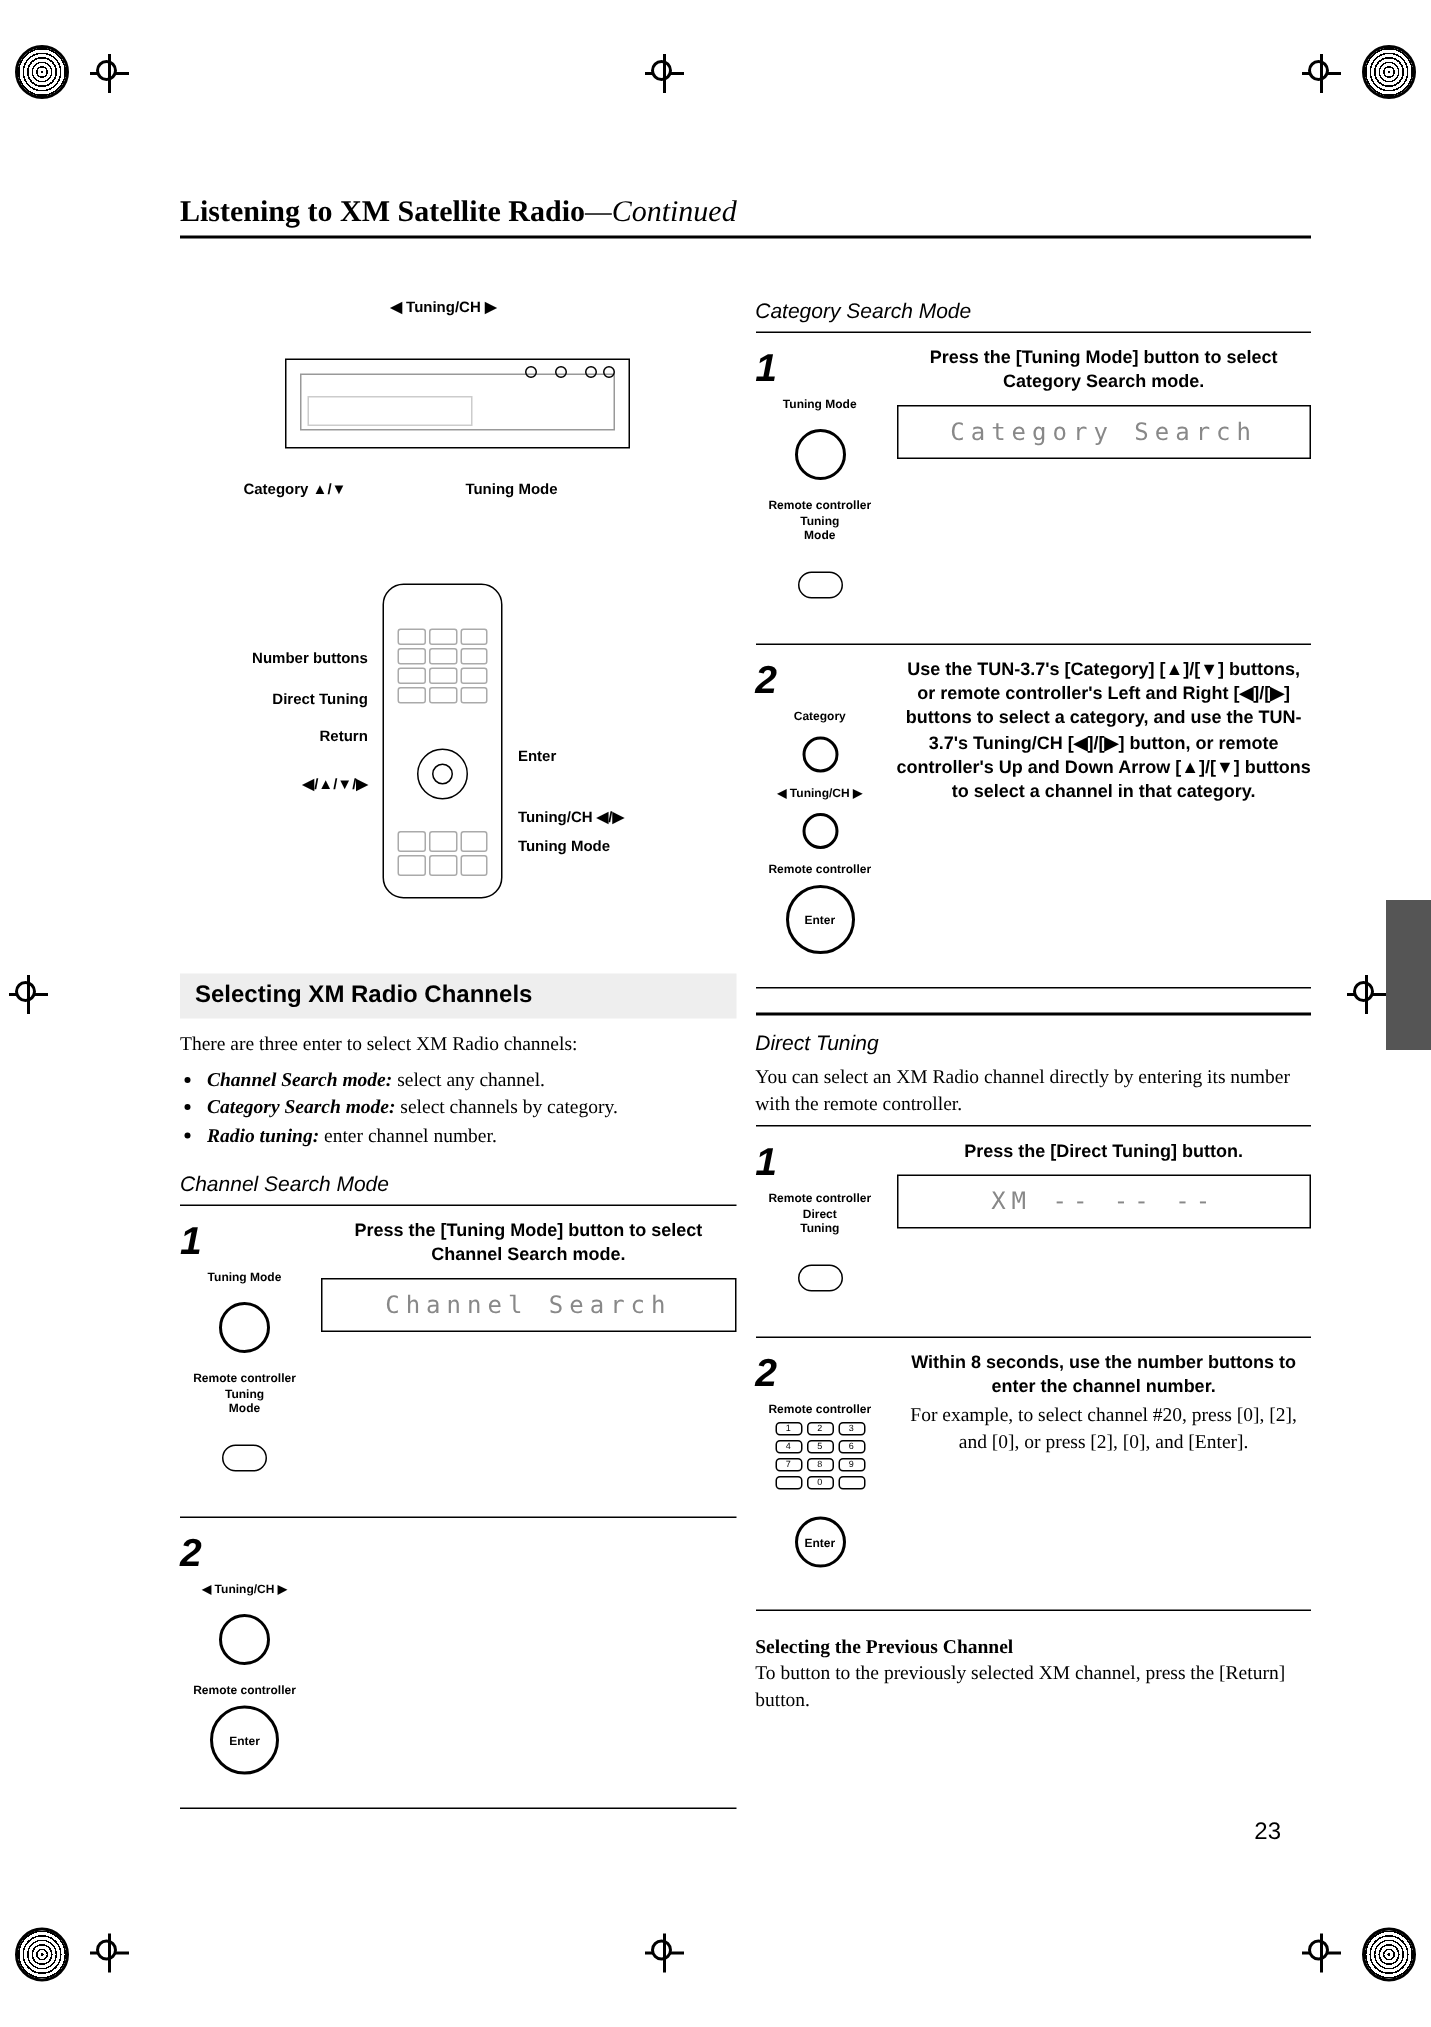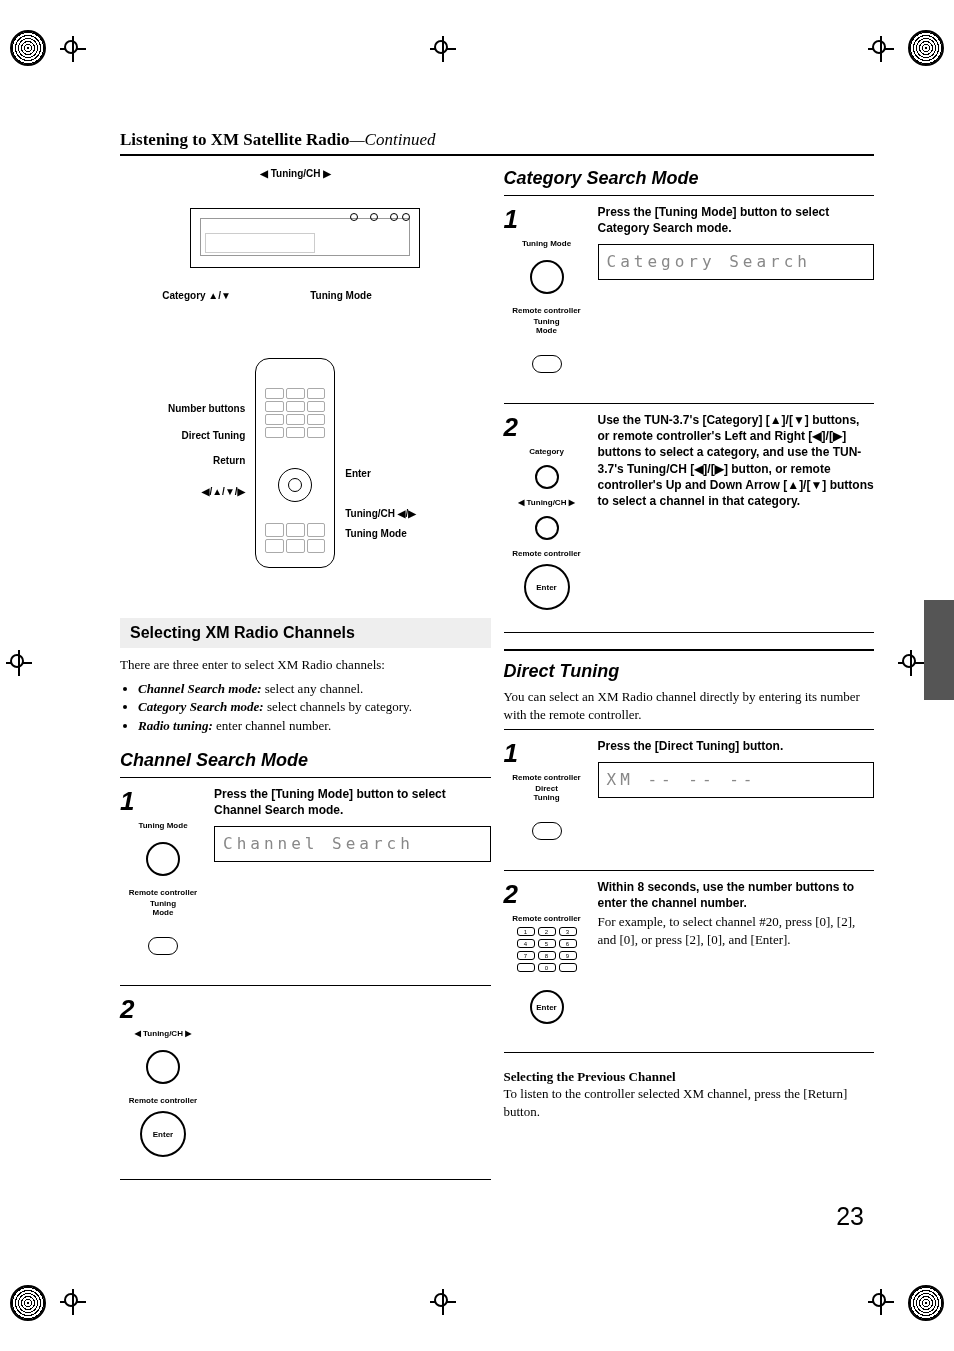--- a/index.html
+++ b/index.html
@@ -6,25 +6,25 @@
   body {
     font-family: "Times New Roman", Times, serif;
     background: #fff;
     color: #000;
     width: 954px;
     height: 1351px;
     position: relative;
     padding: 130px 80px 60px 120px;
   }
   .header-title {
-    font-size: 17px;
+    font-size: 20px;
     font-weight: bold;
     border-bottom: 2px solid #000;
     padding-bottom: 4px;
-    margin-bottom: 12px;
+    margin-bottom: 40px;
   }
   .header-title .continued {
     font-weight: normal;
     font-style: italic;
   }
   .columns {
     display: flex;
     gap: 13px;
   }
   .col {
@@ -123,22 +123,22 @@
     list-style: disc;
     padding-left: 18px;
     margin-bottom: 14px;
   }
   .bullet-list li {
     font-size: 13px;
     line-height: 1.45;
   }
   .bullet-list li .em { font-style: italic; font-weight: bold; }
   .sub-heading {
-    font-size: 18px;
-    font-weight: bold;
+    font-size: 14px;
+    font-weight: normal;
     font-style: italic;
     font-family: Arial, sans-serif;
     margin: 10px 0 6px 0;
   }
   .step-row {
     display: flex;
     border-top: 1px solid #000;
     padding-top: 8px;
     padding-bottom: 10px;
     gap: 8px;
@@ -186,20 +186,21 @@
     border: 2px solid #000;
     border-radius: 50%;
     position: relative;
     display:flex;align-items:center;justify-content:center;
     font-size:8px;font-weight:bold;
   }
   .step-right {
     flex: 1;
     font-size: 12px;
     line-height: 1.35;
+    text-align: center;
   }
   .step-right .bold {
     font-weight: bold;
     font-family: Arial, sans-serif;
     font-size: 12px;
   }
   .lcd-display {
     border: 1px solid #000;
     padding: 6px 8px;
     margin-top: 8px;
@@ -229,23 +230,23 @@
     text-align: center;
     height: 9px;
     line-height: 8px;
   }
   .section-divider {
     border-top: 2px solid #000;
     margin: 16px 0 10px 0;
   }
   .page-number {
     position: absolute;
-    right: 90px;
+    right: 100px;
     bottom: 120px;
-    font-size: 25px;
+    font-size: 16px;
     font-family: Arial, sans-serif;
   }
   .reg-mark {
     position: absolute;
     width: 26px;
     height: 26px;
   }
   .reg-mark::before {
     content: "";
     position: absolute;
@@ -516,18 +517,18 @@
           </div>
       </div>
       <div class="step-right">
         <p class="bold">Within 8 seconds, use the number buttons to enter the channel number.</p>
         <p class="body-text" style="margin-top:2px;">For example, to select channel #20, press [0], [2], and [0], or press [2], [0], and [Enter].</p>
       </div>
     </div>
     <div class="bottom-rule"></div>
 
     <p style="font-size:13px;font-weight:bold;margin-top:16px;">Selecting the Previous Channel</p>
-    <p class="body-text">To listen to the controller selected XM channel, press the [Return] button.</p>
+    <p class="body-text">To button to the previously selected XM channel, press the [Return] button.</p>
 
   </div>
 </div>
 
 <div class="page-number">23</div>
 
 </body></html>

